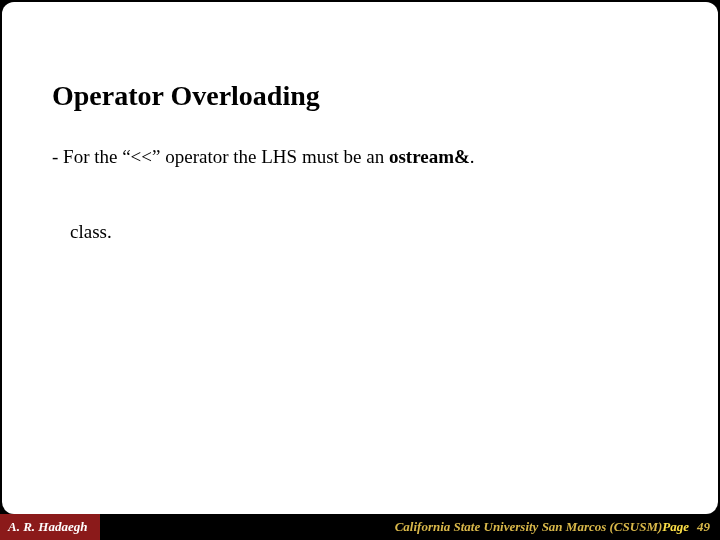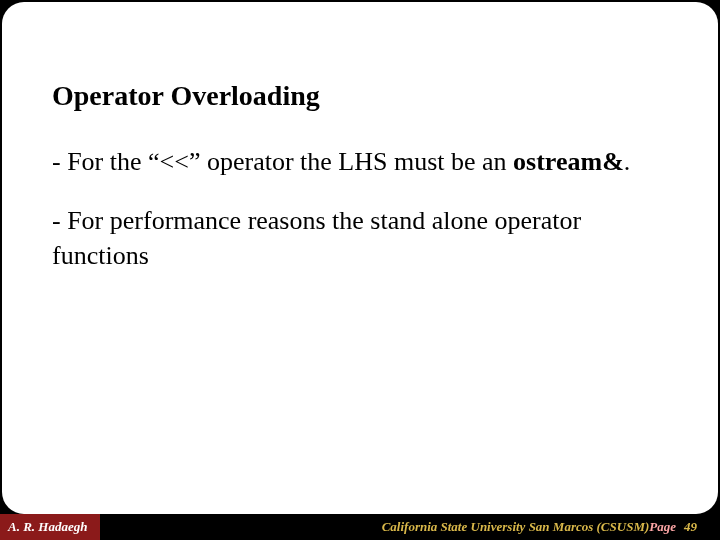--- a/index.html
+++ b/index.html
@@ -11,31 +11,31 @@
     inset: 0;
     background: #000;
   }
   .content-box {
     position: absolute;
     top: 2px;
     left: 2px;
     right: 2px;
     bottom: 26px;
     background: #fff;
-    border-radius: 22px;
+    border-radius: 12px;
     padding: 78px 50px 40px 50px;
   }
   .title {
     font-size: 28px;
     font-weight: bold;
     color: #000;
     margin-bottom: 32px;
   }
   .line {
-    font-size: 26px;
+    font-size: 19px;
     color: #000;
     line-height: 1.35;
     margin-bottom: 24px;
   }
   .indent { padding-left: 18px; display: block; }
 
   .footer {
     position: absolute;
     left: 0; right: 0; bottom: 0;
     height: 26px;
@@ -54,44 +54,45 @@
     align-items: center;
     padding: 0 12px 0 8px;
     min-width: 100px;
   }
   .footer .center {
     flex: 1;
     text-align: right;
     color: #d9b84a;
   }
   .footer .page {
-    color: #fca5a5;
+    color: #fde047;
     padding-right: 4px;
     text-align: right;
   }
   .footer .pagenum {
     color: #d9b84a;
-    padding-right: 23px;
+    padding-right: 10px;
     padding-left: 4px;
   }
 </style>
 </head>
 <body>
 
 <div class="slide">
   <div class="content-box">
     <div class="title">Operator Overloading</div>
 
     <div class="line">
       <span>-  For the “&lt;&lt;” operator the LHS must be an </span><b>ostream&amp;</b><span>.</span>
     </div>
 
 
     <div class="line">
-      <span>- For performance reasons the stand alone operator functions</span><br>
+      <br>
+      <span class="indent">class.</span>
     </div>
   </div>
 
   <div class="footer">
     <div class="author">A. R. Hadaegh</div>
     <div class="center">California State University San Marcos (CSUSM)</div>
     <div class="page">Page</div>
     <div class="pagenum">49</div>
   </div>
 </div>

